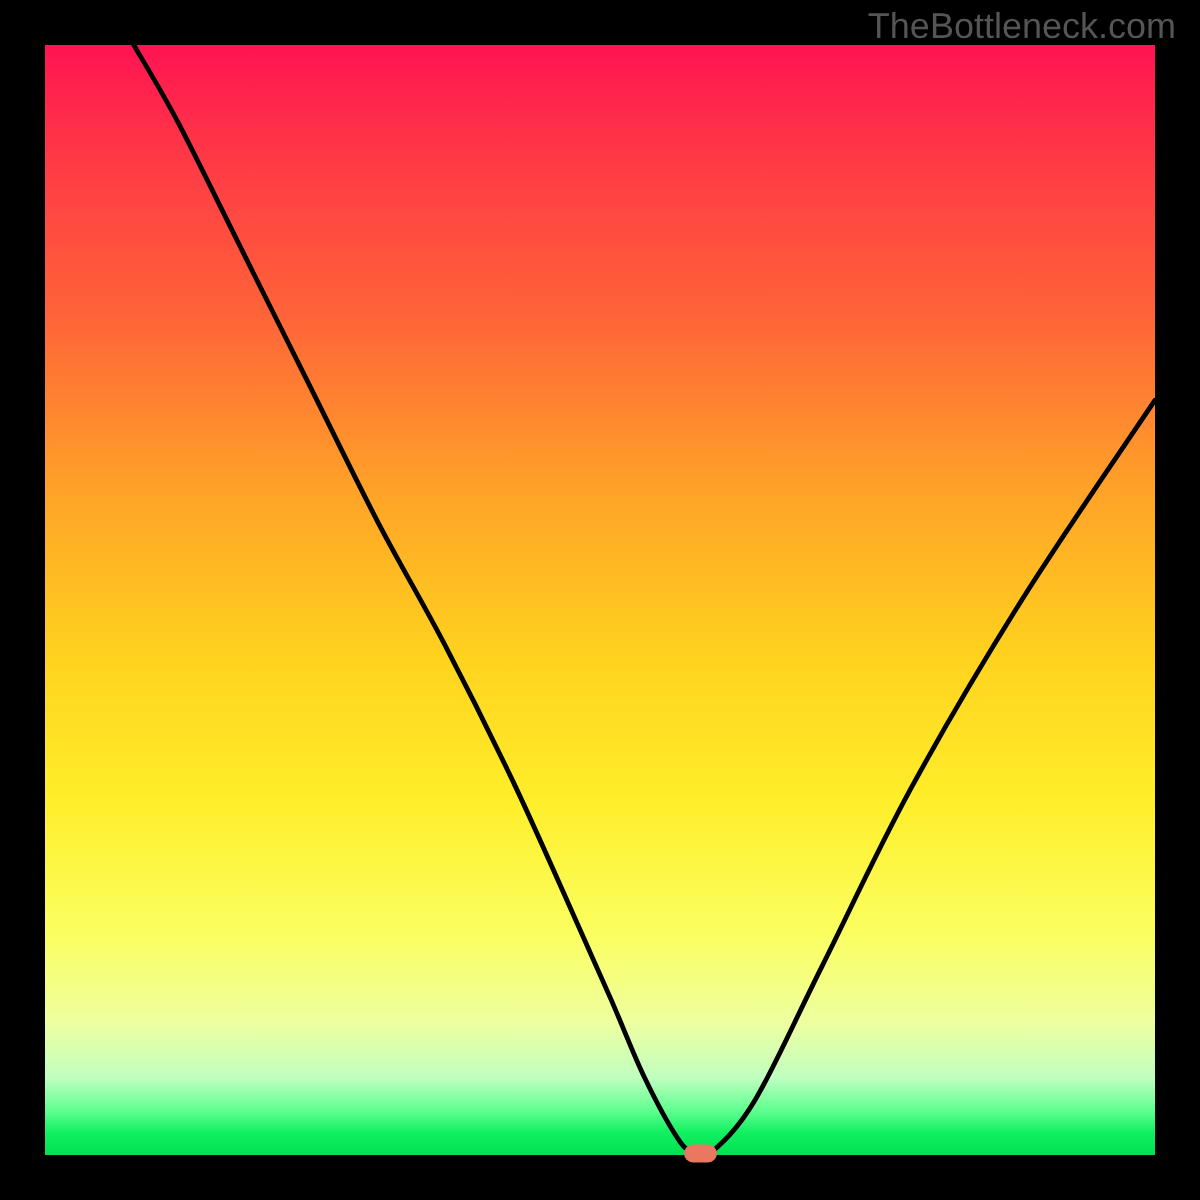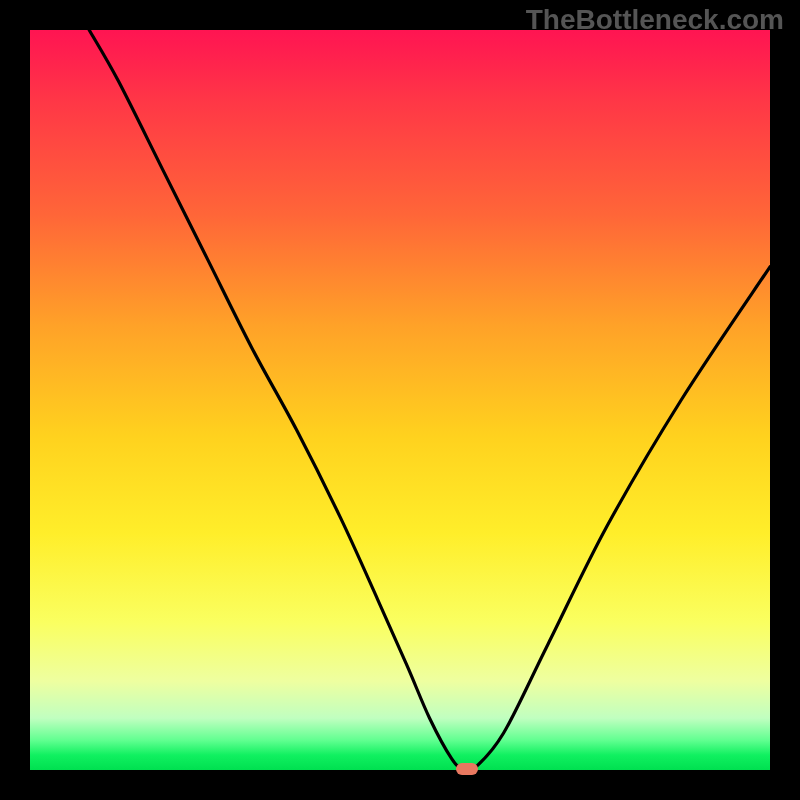--- a/index.html
+++ b/index.html
@@ -8,22 +8,22 @@
     height: 800px;
     background: #000;
     position: relative;
     font-family: Arial, sans-serif;
     overflow: hidden;
   }
   .watermark {
     position: absolute;
     top: 4px;
     right: 16px;
-    font-size: 28px;
-    font-weight: bold;
+    font-size: 24px;
+    font-weight: normal;
     color: #555;
     z-index: 20;
   }
   .plot-area {
     position: absolute;
     left: 30px;
     top: 30px;
     width: 740px;
     height: 740px;
     background: linear-gradient(to bottom,

